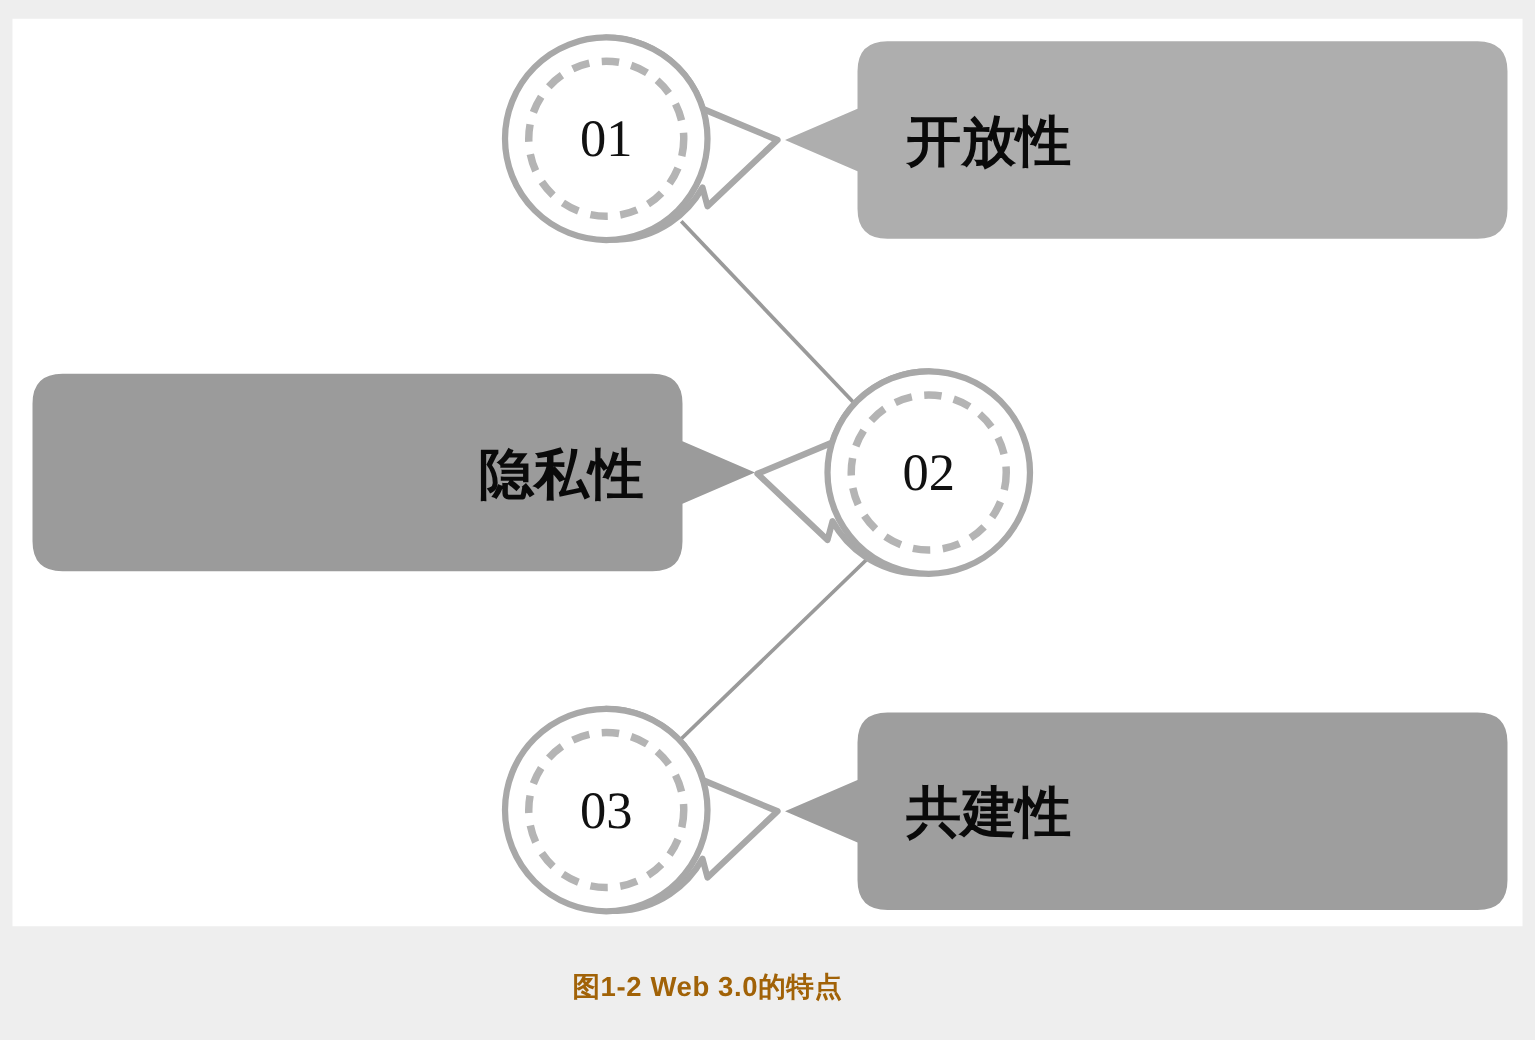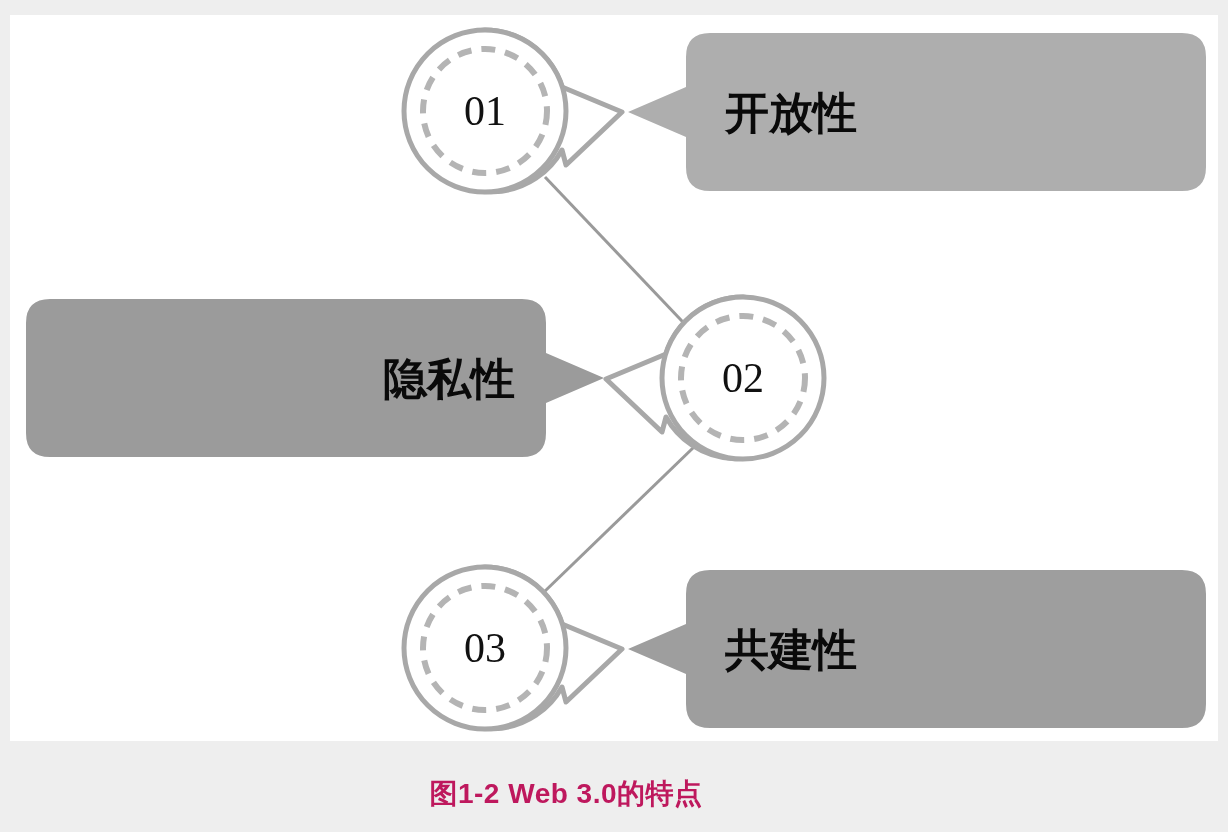--- a/index.html
+++ b/index.html
@@ -42,23 +42,23 @@
     font-weight: 700;
     fill: #0a0a0a;
   }
   #figure-caption {
     position: absolute;
     left: 0;
     top: 775px;
     width: 1132px;
     text-align: center;
     font-family: "Liberation Sans", sans-serif;
-    font-size: 28px;
+    font-size: 22px;
     font-weight: 700;
-    color: #be185d;
+    color: #a16207;
     letter-spacing: 0.5px;
   }
 </style>
 </head>
 <body>
 
 <div id="figure-root">
 
   <div id="diagram-panel">
     <svg id="diagram-svg" viewBox="0 0 1208 726" xmlns="http://www.w3.org/2000/svg">

